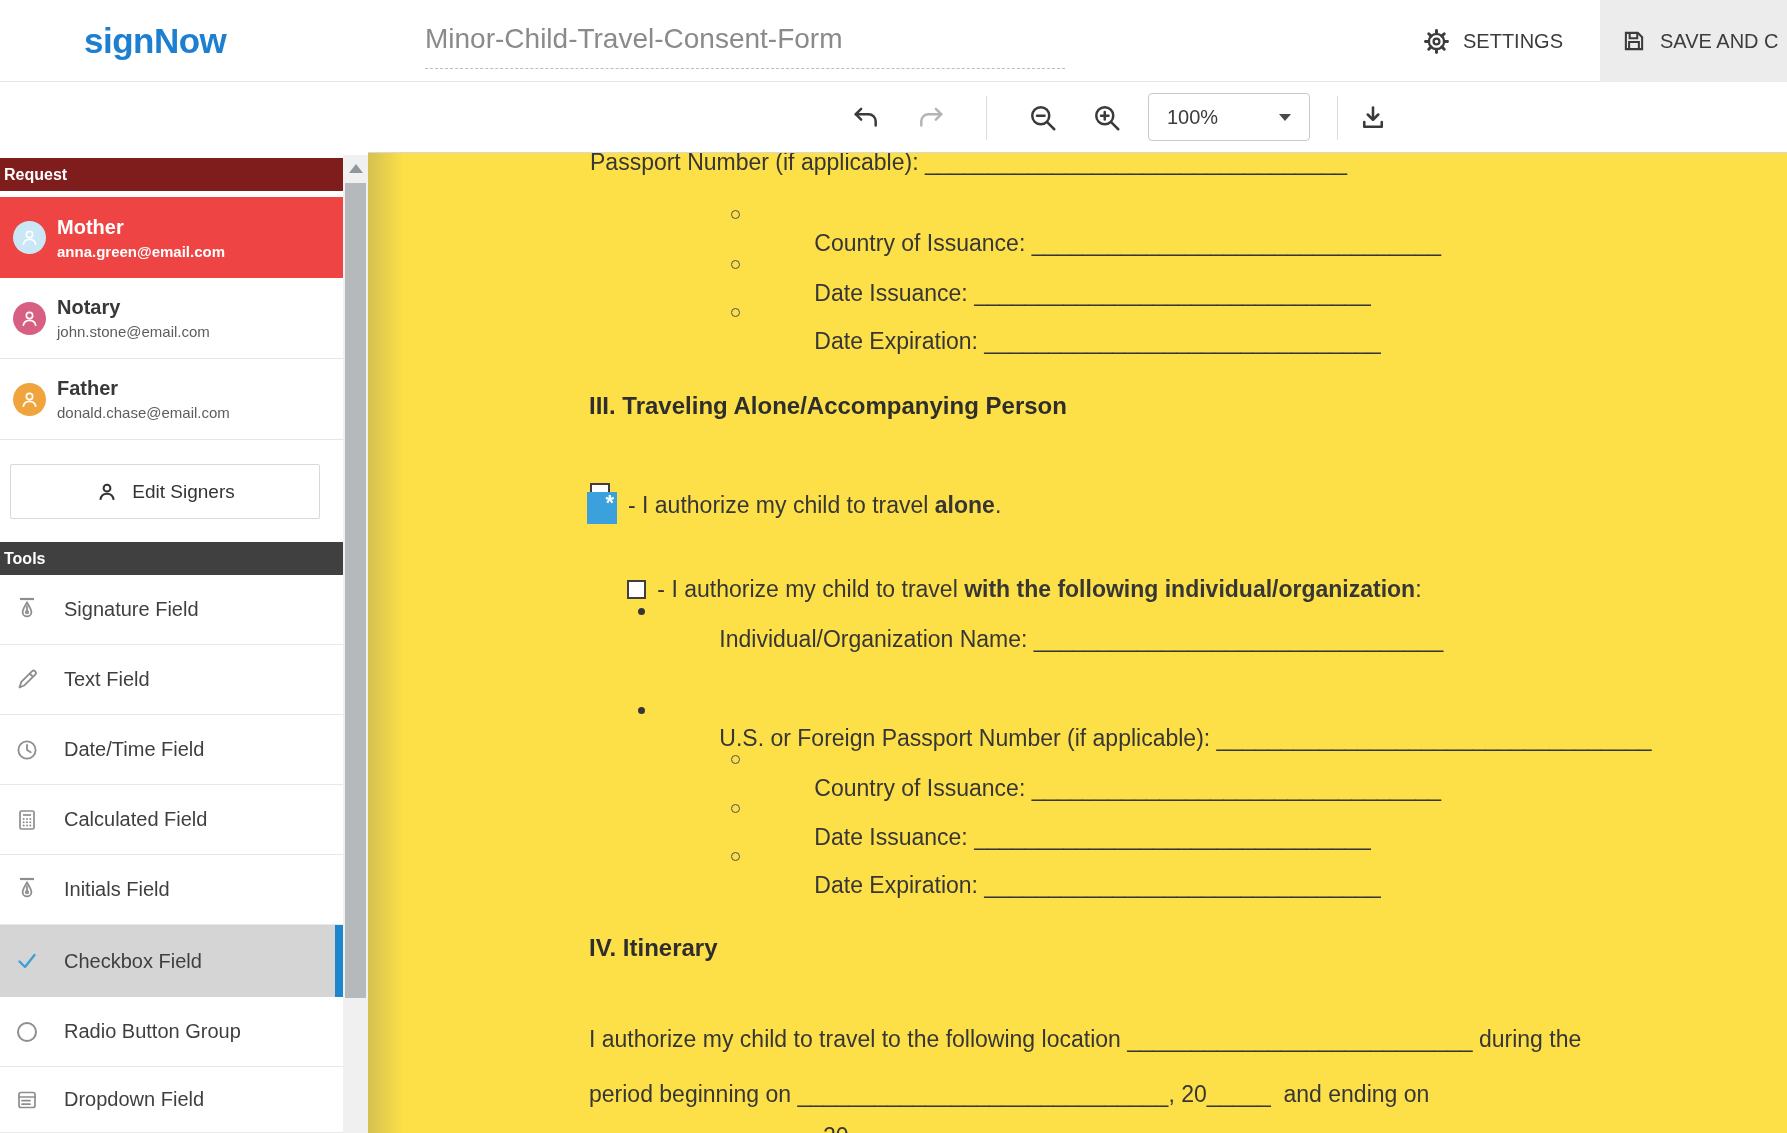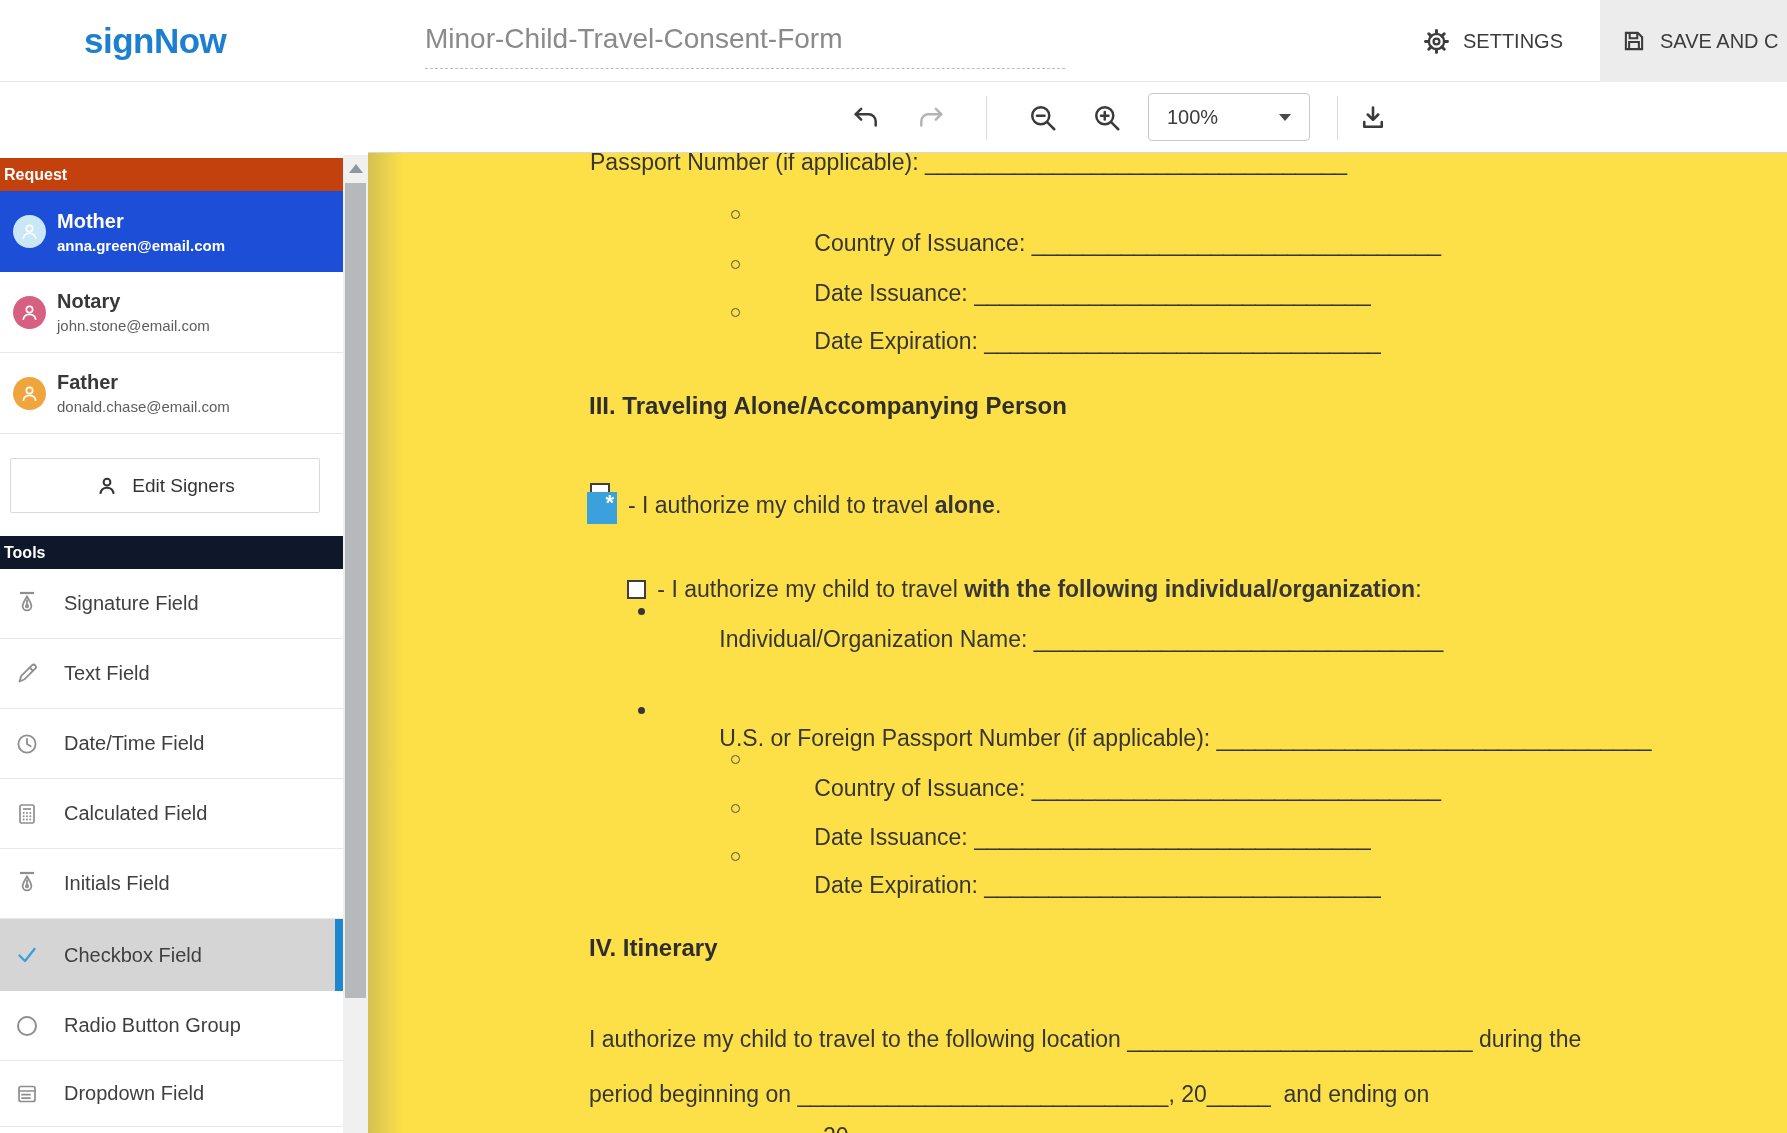--- a/index.html
+++ b/index.html
@@ -164,25 +164,25 @@
       <line x1="12" y1="3" x2="12" y2="13"></line>
       <path d="M7.5 9l4.5 4.5L16.5 9"></path>
       <path d="M4.5 15.5v4h15v-4"></path>
     </svg>
   </button>
 </div>
 
 <div class="content">
 
   <aside class="sidebar">
-    <div class="secbar request" style="background: #c2410c;">
+    <div class="secbar request" style="background: #7f1d1d;">
       <span>Request</span>
     </div>
 
-    <div class="signer selected" style="background: #1d4ed8;">
+    <div class="signer selected" style="background: #ef4444; margin-top: 6px;">
       <span class="avatar" style="background: rgb(201, 231, 245);">
         <svg width="21" height="21" viewBox="0 0 24 24" fill="none" stroke="#ffffff" stroke-width="1.9">
           <circle cx="12" cy="8.6" r="3.6"></circle>
           <path d="M4.8 20.5c.6-4.3 3.5-6.4 7.2-6.4s6.6 2.1 7.2 6.4"></path>
         </svg>
       </span>
       <span class="signer-info">
         <div class="signer-name">Mother</div>
         <div class="signer-email">anna.green@email.com</div>
       </span>
@@ -217,21 +217,21 @@
     <button class="edit-btn">
       <span>
         <svg width="24" height="24" viewBox="0 0 24 24" fill="none" stroke="#333" stroke-width="2">
           <circle cx="12" cy="8.2" r="3.4"></circle>
           <path d="M5.4 19.8c.5-4 3.1-6 6.6-6s6.1 2 6.6 6"></path>
         </svg>
       </span>
       <span>Edit Signers</span>
     </button>
 
-    <div class="secbar tools" style="background: #0f172a;">
+    <div class="secbar tools" style="background: #404040;">
       <span>Tools</span>
     </div>
 
     <div class="tool">
       <span class="ticon">
         <svg width="24" height="26" viewBox="0 0 24 26" fill="none" stroke="#8e8e8e" stroke-width="1.8">
           <line x1="5" y1="2" x2="19" y2="2" stroke-width="2.2"></line>
           <path d="M12 5.5c2.7 4.4 4.4 7.2 4.4 9.5a4.4 4.4 0 0 1-8.8 0c0-2.3 1.7-5.1 4.4-9.5z"></path>
           <line x1="12" y1="8.5" x2="12" y2="13.5"></line>
           <circle cx="12" cy="15.2" r="1.2"></circle>

